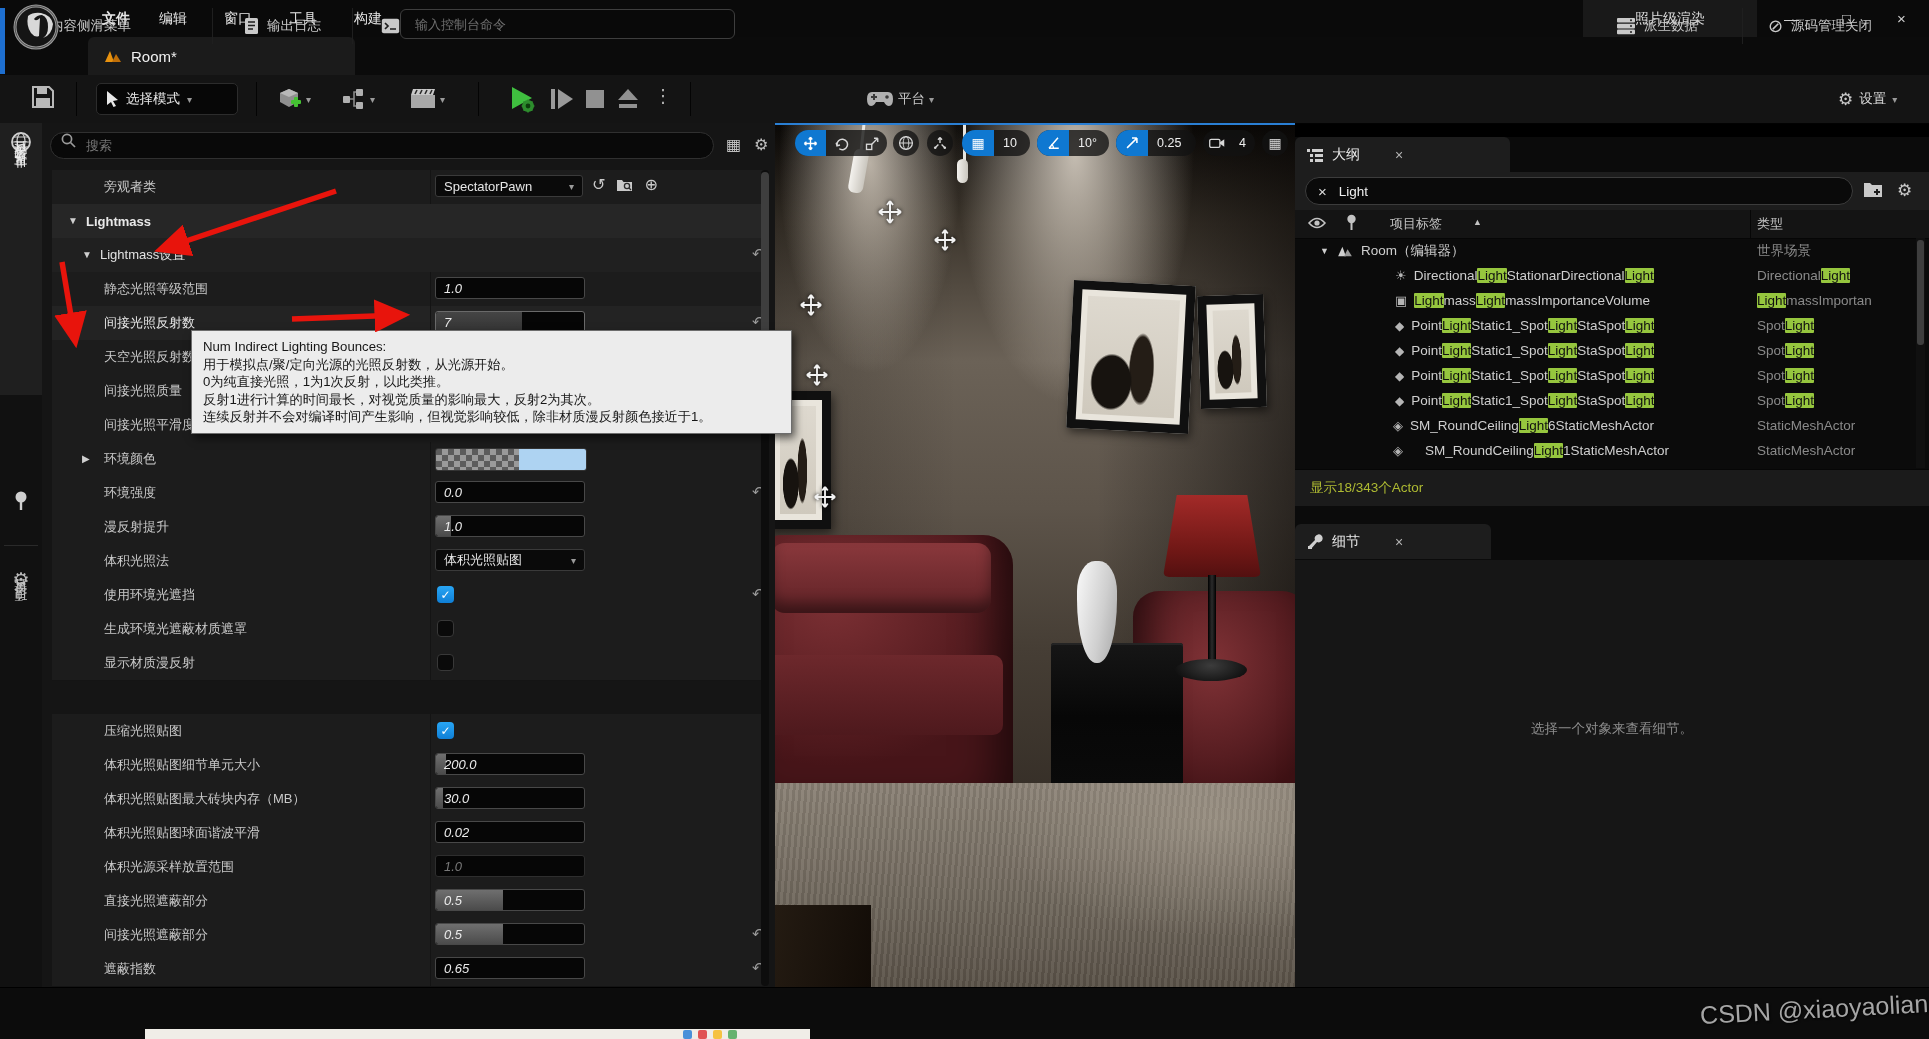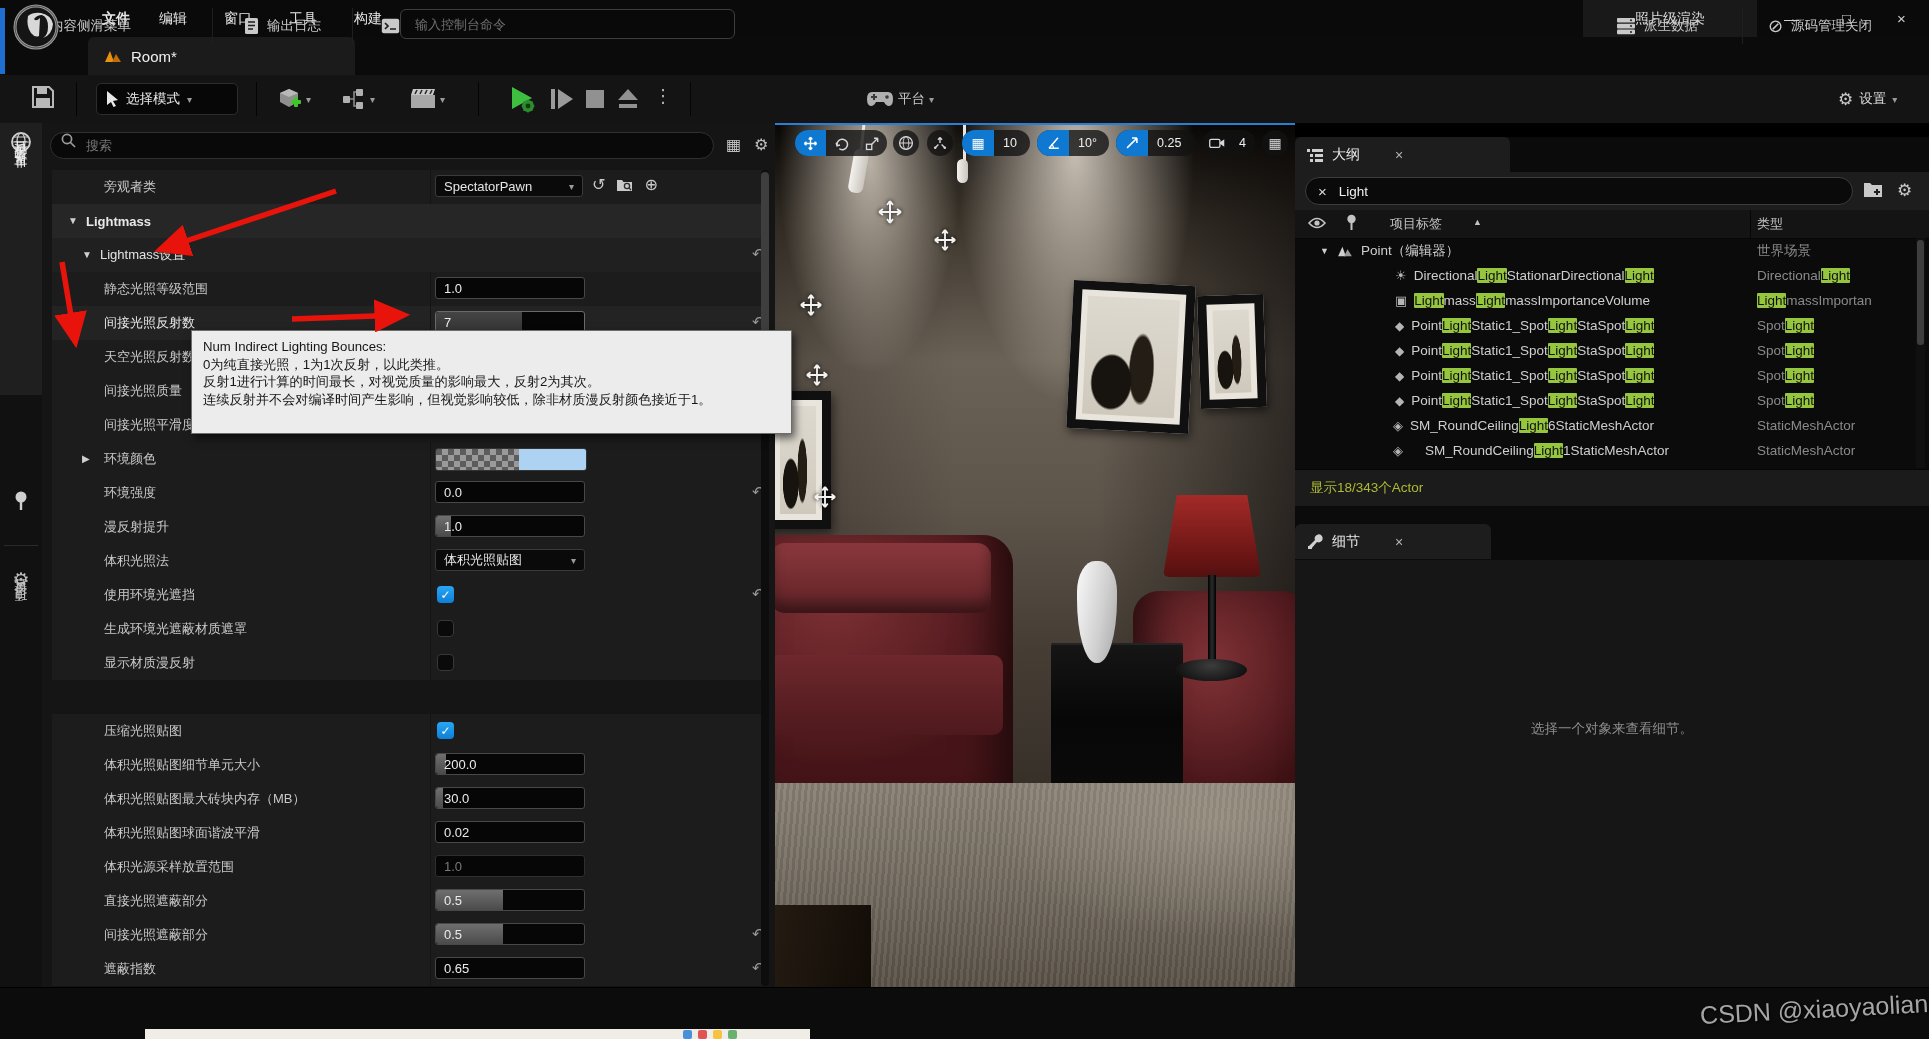--- a/index.html
+++ b/index.html
@@ -45,21 +45,21 @@
   #wsearch input::placeholder{color:#777;}
   .wrow{left:10px;width:713px;height:34px;background:#1c1c1c;border-bottom:1px solid #141414;}
   .wrow.cat{background:#262626;}
   .wrow.subcat{background:#202020;}
   .wlabel{position:absolute;left:52px;top:0;height:34px;display:flex;align-items:center;font-size:13px;color:#c9c9c9;white-space:nowrap;}
   .wlabel.bold{font-weight:bold;color:#e8e8e8;}
   .rowdiv{position:absolute;left:378px;top:0;width:1px;height:34px;background:#141414;}
   .valbox{position:absolute;left:383px;top:5px;width:150px;height:22px;background:#060606;border:1px solid #484848;border-radius:3px;
           display:flex;align-items:center;padding-left:8px;box-sizing:border-box;font-size:13px;color:#ececec;overflow:hidden;}
   .valbox .fill{position:absolute;left:0;top:0;bottom:0;background:linear-gradient(180deg,#6f6f6f,#4b4b4b);z-index:0;border-radius:2px 0 0 2px;}
-  .valbox span{position:relative;z-index:1;}
+  .valbox span{position:relative;z-index:1;font-style:italic;}
   .undo{position:absolute;left:700px;top:7px;font-size:15px;color:#9a9a9a;}
   .exp{position:absolute;left:16px;top:11px;font-size:10px;color:#cfcfcf;}
   .exp2{position:absolute;left:30px;top:11px;font-size:10px;color:#cfcfcf;}
   .chk{position:absolute;left:385px;top:8px;width:17px;height:17px;border-radius:4px;box-sizing:border-box;}
   .chk.off{background:#0a0a0a;border:1px solid #383838;}
   .chk.on{background:linear-gradient(180deg,#28a6f5,#0f7fd6);display:flex;align-items:center;justify-content:center;
           color:#fff;font-size:12px;font-weight:bold;}
   .ddown{position:absolute;left:383px;top:5px;width:150px;height:22px;background:#0a0a0a;border:1px solid #3a3a3a;border-radius:3px;
          display:flex;align-items:center;justify-content:space-between;padding:0 8px;box-sizing:border-box;font-size:13px;color:#e6e6e6;}
   #wscroll{left:719px;top:47px;width:8px;height:816px;background:#0d0d0d;border-radius:4px;}
@@ -711,21 +711,21 @@
   </div>
 
   <div class="abs orow" style="top:101px;">
     <span style="margin-left:25px;font-size:9px;color:#cfcfcf;">▼</span>
     <span style="margin-left:8px;">
       <svg width="16" height="12" viewBox="0 0 18 14">
           <path d="M1 13 L6 2 L10 13 z" fill="#cfcfcf"></path>
           <path d="M8 13 L12 5 L17 13 z" fill="#9a9a9a"></path>
         </svg>
     </span>
-    <span style="margin-left:8px;">Point（编辑器）</span>
+    <span style="margin-left:8px;">Room（编辑器）</span>
     <span class="typecol">世界场景</span>
   </div>
   <div class="abs orow" style="top:126px;">
     <span style="margin-left:100px;color:#b5b5b5;font-size:13px;">☀</span>
     <span style="margin-left:7px;"><span>Directional</span><span class="hl">Light</span><span>StationarDirectional</span><span class="hl">Light</span></span>
     <span class="typecol"><span>Directional</span><span class="hl">Light</span></span>
   </div>
   <div class="abs orow" style="top:151px;">
     <span style="margin-left:100px;color:#b5b5b5;font-size:13px;">▣</span>
     <span style="margin-left:7px;"><span class="hl">Light</span><span>mass</span><span class="hl">Light</span><span>massImportanceVolume</span></span>
@@ -839,20 +839,21 @@
 <div id="watermark" class="abs">CSDN @xiaoyaoliangwj</div>
 <div id="popupstrip" class="abs">
   <span class="pdot" style="background:#4a90d9;"></span>
   <span class="pdot" style="background:#e05353;"></span>
   <span class="pdot" style="background:#f5c242;"></span>
   <span class="pdot" style="background:#67b26f;"></span>
 </div>
 
 <div id="tooltip" class="abs">
   <div>Num Indirect Lighting Bounces:</div>
+  <div>用于模拟点/聚/定向光源的光照反射数，从光源开始。</div>
   <div>0为纯直接光照，1为1次反射，以此类推。</div>
   <div>反射1进行计算的时间最长，对视觉质量的影响最大，反射2为其次。</div>
   <div>连续反射并不会对编译时间产生影响，但视觉影响较低，除非材质漫反射颜色接近于1。</div>
 </div>
 
 <svg id="arrows" class="abs" width="1929" height="1039" viewBox="0 0 1929 1039">
   <defs>
     <marker id="ah" markerWidth="6.5" markerHeight="6" refX="5" refY="3" orient="auto">
       <path d="M0,0 L6.5,3 L0,6 z" fill="#e8140c"></path>
     </marker>

